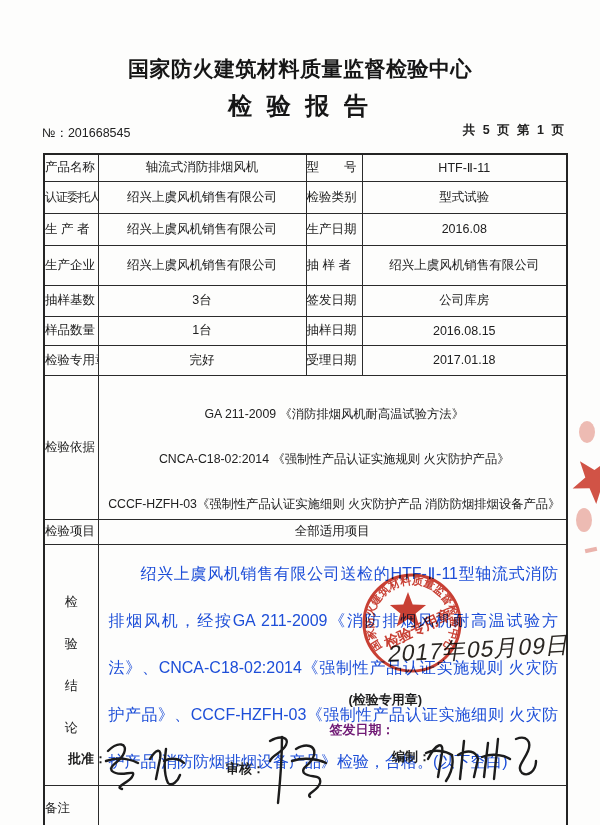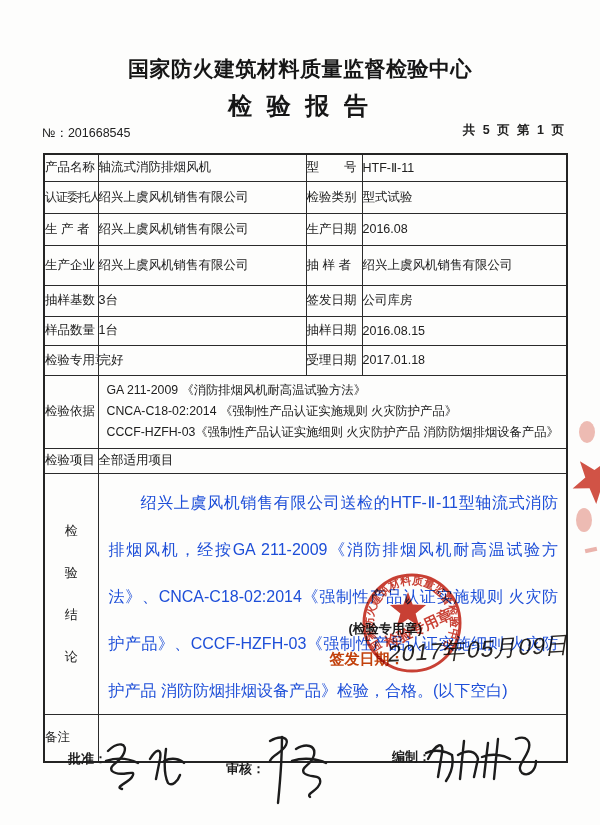--- a/index.html
+++ b/index.html
@@ -35,47 +35,47 @@
     font-size:12.5px;color:#202020;
   }
   table.report-table td{
     border:1px solid #2b2b2b;
     padding:0;
     overflow:hidden;
   }
   table.report-table{border:2px solid #242424;}
   td.lbl{text-align:left;white-space:pre;letter-spacing:0;}
   td.lbl.tight{letter-spacing:-1px;font-size:12px;}
-  td.val{padding-left:7px;text-align:left;}
+  td.val{padding-left:7px;text-align:center;}
   tr.rh1{height:27px} tr.rh2{height:32px} tr.rh3{height:32px} tr.rh4{height:40px}
   tr.rh5{height:31px} tr.rh6{height:29px} tr.rh7{height:30px}
   tr.rh-basis{height:73px} tr.rh-items{height:25px}
   tr.rh-concl{height:204px} tr.rh-remark{height:48px}
 
   .basis-cell{padding:4px 4px 4px 8px !important;}
-  .basis-line{line-height:21px;white-space:nowrap;font-size:12.3px;}
+  .basis-line{line-height:21px;white-space:nowrap;font-size:12.3px;margin-top:24px;}
 
   .concl-cell{position:relative;vertical-align:top;}
   .concl-label-cell{vertical-align:middle;}
   .vlabel{display:flex;flex-direction:column;align-items:center;gap:24px;font-size:13px;}
   .concl-text{
     margin:5px 8px 0 10px;
     text-indent:2em;
     font-size:16px;
     line-height:47px;
     text-align:justify;
     color:#1d4ed8;
   }
   .seal-note{
     position:absolute;left:250px;top:146px;
     font-size:13px;font-weight:bold;color:#1d1d1d;letter-spacing:0px;text-align:center;
   }
   .issue-line{
     position:absolute;left:207px;top:176px;
-    font-size:15px;font-weight:bold;color:#c2410c;padding-left:24px;
+    font-size:13px;font-weight:bold;color:#701a75;padding-left:24px;
   }
 
   .remark-cell{vertical-align:middle;}
 
   
   .seal{
     position:absolute;left:360px;top:571px;width:104px;height:104px;
     mix-blend-mode:multiply;opacity:0.92;
     pointer-events:none;
   }

